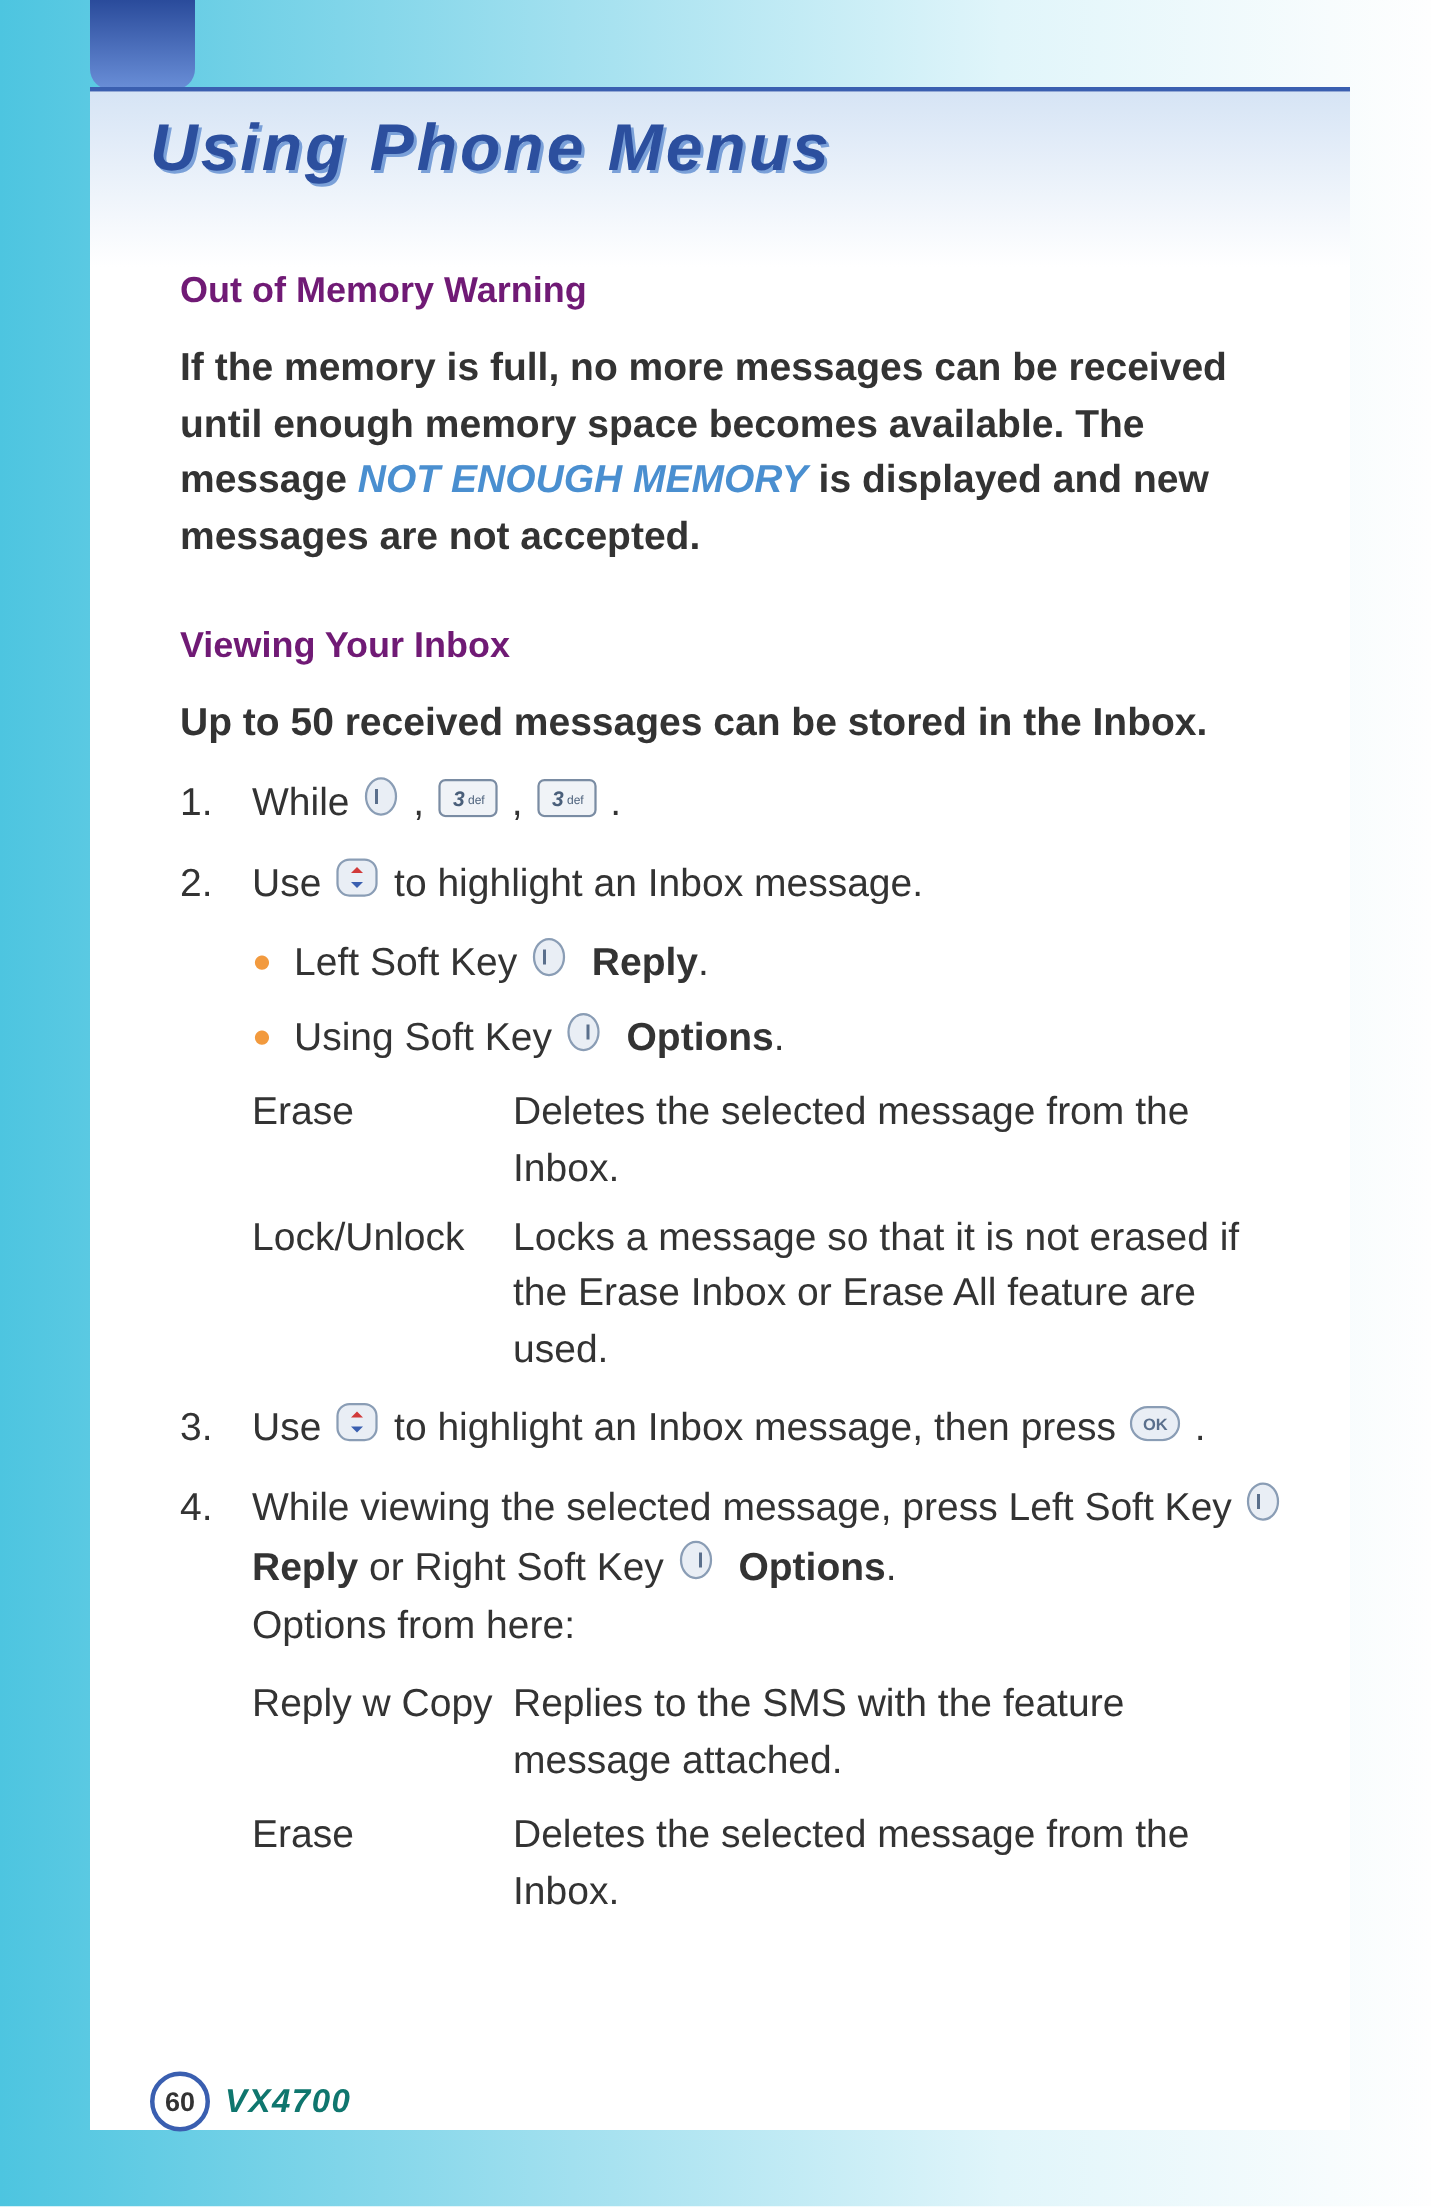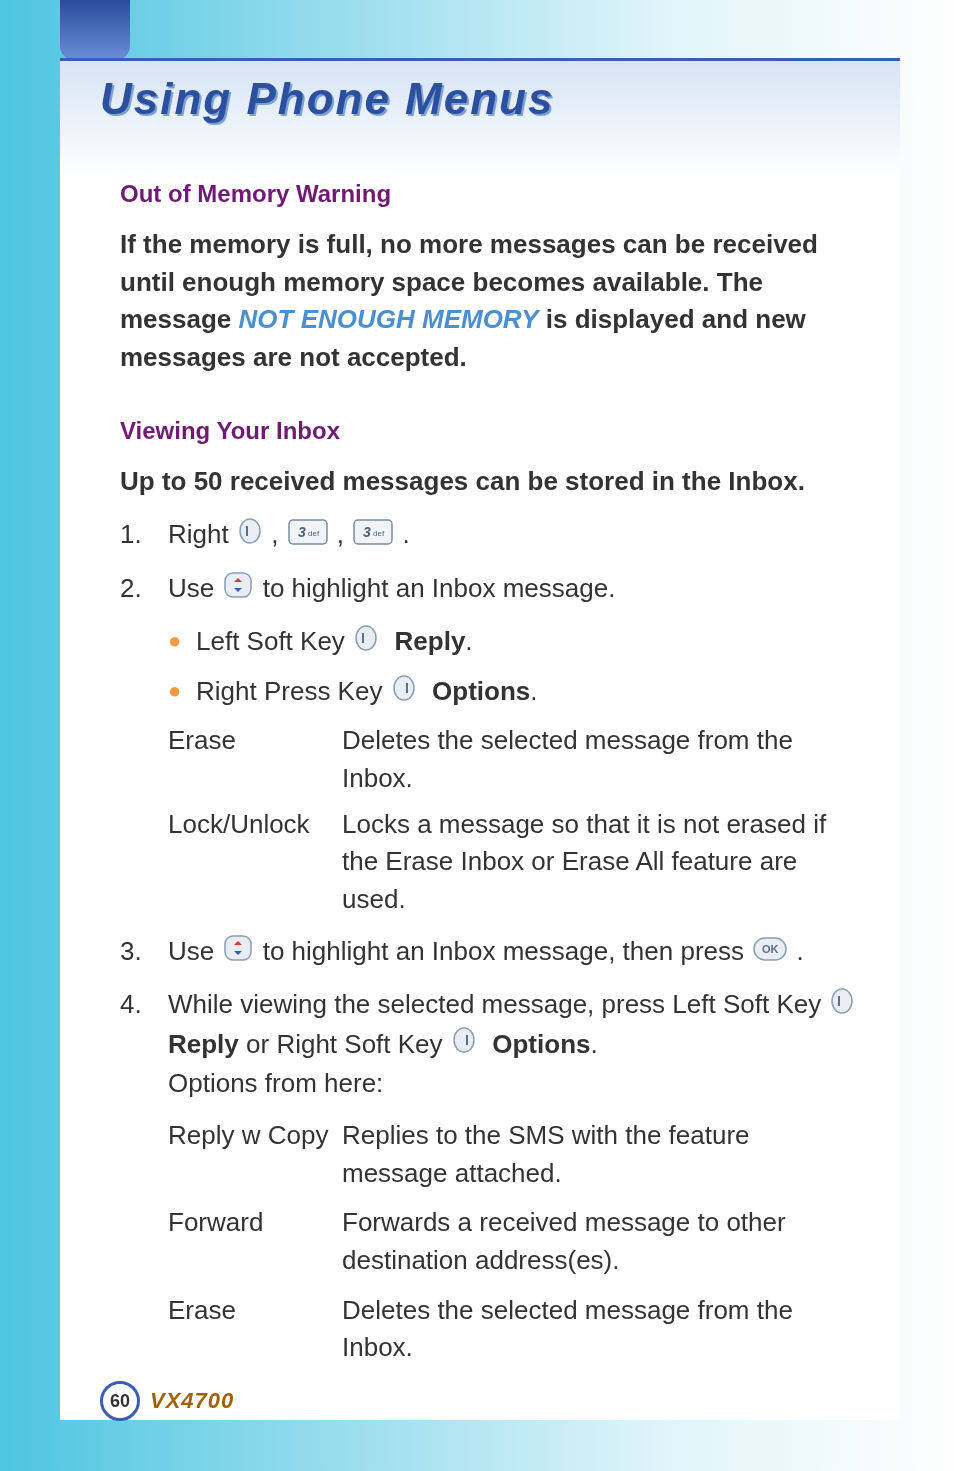--- a/index.html
+++ b/index.html
@@ -128,21 +128,21 @@
     border: 3px solid #3a5fb0;
     border-radius: 50%;
     display: flex;
     align-items: center; justify-content: center;
     font-weight: 700;
     font-size: 18px;
     color: #333;
     background: #fff;
   }
   .model {
-    color: #a16207;
+    color: #0f766e;
     font-weight: 900;
     font-style: italic;
     font-size: 22px;
     letter-spacing: 1px;
   }
 </style>
 </head>
 <body>
 
 <div class="page-bg"></div>
@@ -163,21 +163,21 @@
   </div>
 
   <div class="section-title">Viewing Your Inbox</div>
   <div class="body-text" style="margin-bottom:16px;">Up to 50 received messages can be stored in the Inbox.</div>
 
   <div class="list">
 
     <div class="li-row">
       <div class="li-num">1.</div>
       <div class="li-body">
-        <span>Right </span>
+        <span>While </span>
         <span class="icon-softkey-l">
           <svg width="24" height="28" viewBox="0 0 24 28">
               <ellipse cx="12" cy="14" rx="10" ry="12" fill="#e9eef5" stroke="#8a9db5" stroke-width="1.5"></ellipse>
               <path d="M9 9 L9 19" stroke="#5a6f8c" stroke-width="2" fill="none"></path>
             </svg>
         </span>
         <span> , </span>
         <span class="icon-key">
           <svg width="40" height="26" viewBox="0 0 40 26">
               <rect x="1" y="1" width="38" height="24" rx="4" fill="#f0f3f7" stroke="#7a8ca3" stroke-width="1.5"></rect>
@@ -222,21 +222,21 @@
               <path d="M9 9 L9 19" stroke="#5a6f8c" stroke-width="2" fill="none"></path>
             </svg>
         </span>
         &nbsp;<span class="bold">Reply</span><span>.</span>
       </div>
     </div>
 
     <div class="sub-row">
       <div class="bullet">●</div>
       <div>
-        <span>Right Press Key </span>
+        <span>Using Soft Key </span>
         <span class="icon-softkey-r">
           <svg width="24" height="28" viewBox="0 0 24 28">
               <ellipse cx="12" cy="14" rx="10" ry="12" fill="#e9eef5" stroke="#8a9db5" stroke-width="1.5"></ellipse>
               <path d="M15 9 L15 19" stroke="#5a6f8c" stroke-width="2" fill="none"></path>
             </svg>
         </span>
         &nbsp;<span class="bold">Options</span><span>.</span>
       </div>
     </div>
 
@@ -295,24 +295,20 @@
         <br>
         <span>Options from here:</span>
       </div>
     </div>
 
     <div class="def-row" style="margin-top:12px;">
       <div class="def-term">Reply w Copy</div>
       <div class="def-body">Replies to the SMS with the feature message attached.</div>
     </div>
 
-    <div class="def-row" style="margin-top:12px;">
-      <div class="def-term">Forward</div>
-      <div class="def-body">Forwards a received message to other destination address(es).</div>
-    </div>
 
     <div class="def-row" style="margin-top:12px;">
       <div class="def-term">Erase</div>
       <div class="def-body">Deletes the selected message from the Inbox.</div>
     </div>
 
   </div>
 </div>
 
 <div class="footer">

